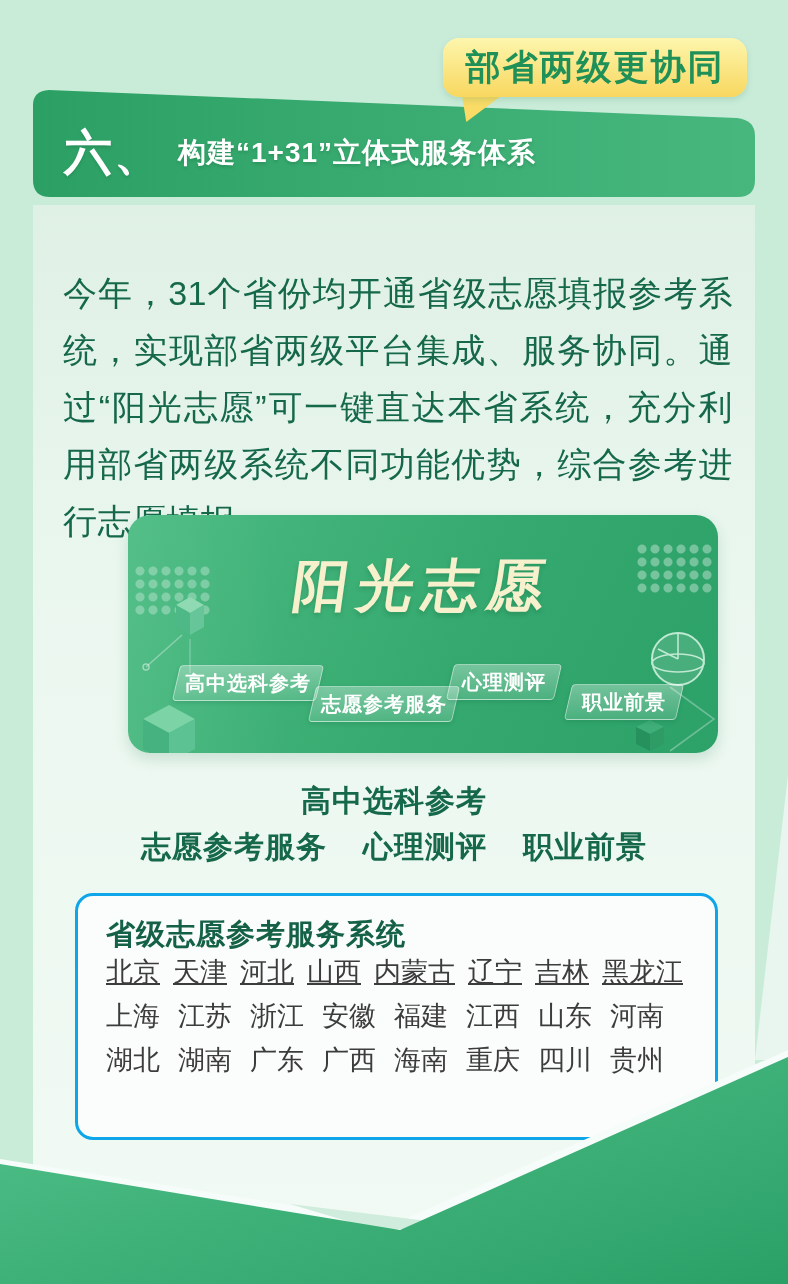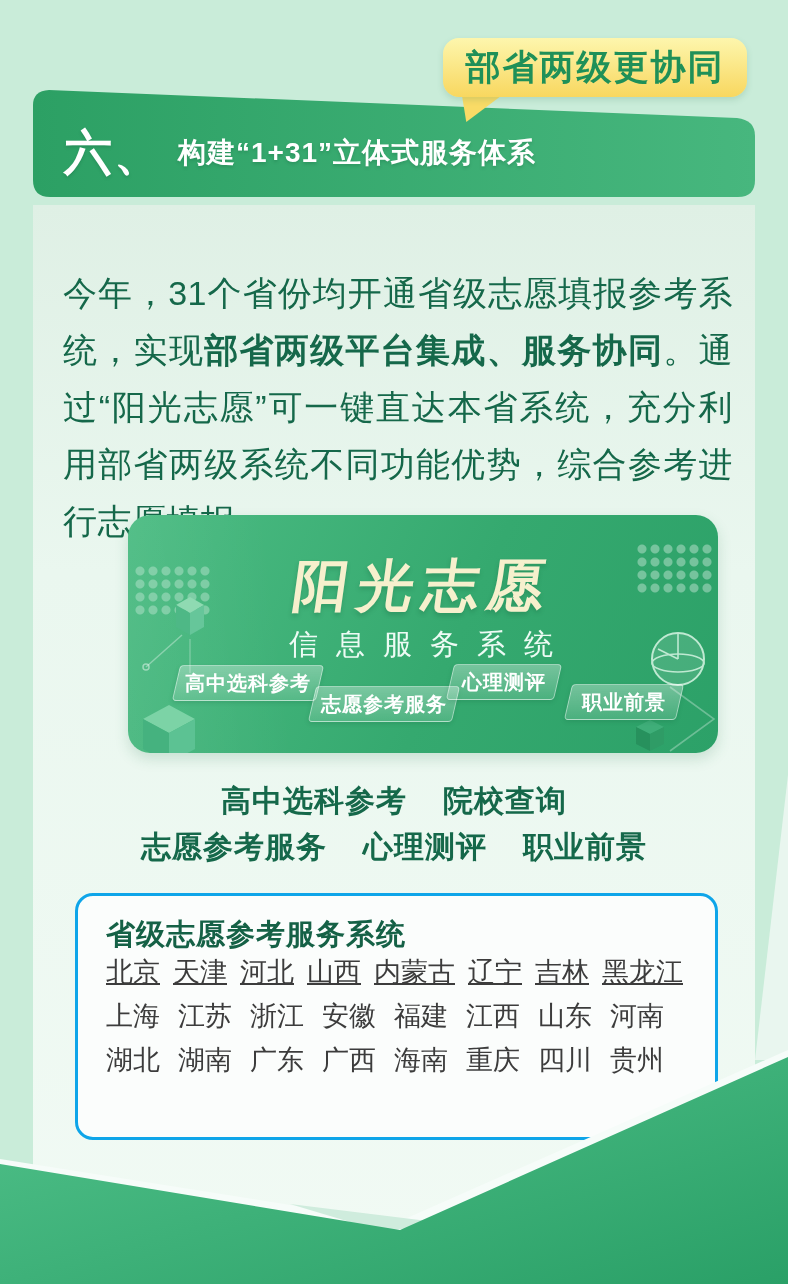--- a/index.html
+++ b/index.html
@@ -35,21 +35,21 @@
   .badge-tail{
     position:absolute;left:459px;top:90px;width:52px;height:32px;
     background:#f9db66;clip-path:polygon(4% 0,96% 0,14% 100%);
   }
   
   .paragraph{
     position:absolute;left:63px;top:231px;width:670px;
     font-size:34px;line-height:57px;color:#15684a;letter-spacing:.5px;
     text-align:justify;
   }
-  .paragraph b{font-weight:bold;}
+  .paragraph b{font-weight:normal;}
   
   .banner{
     position:absolute;left:128px;top:515px;width:590px;height:238px;
     border-radius:22px;overflow:hidden;
     background:linear-gradient(115deg,#4cbc83 0%,#35a96f 55%,#2ca168 100%);
     box-shadow:0 6px 14px rgba(40,120,80,.18);
   }
   .banner-sheen{
     position:absolute;left:-80px;top:-60px;width:420px;height:420px;
     background:linear-gradient(65deg,rgba(255,255,255,.10) 0%,rgba(255,255,255,0) 55%);
@@ -173,40 +173,38 @@
       <circle cx="32" cy="32" r="26" fill="rgba(255,255,255,.12)" stroke="#bfe9d2" stroke-width="2"></circle>
       <ellipse cx="32" cy="36" rx="26" ry="9" fill="none" stroke="#bfe9d2" stroke-width="1.6"></ellipse>
       <path d="M32 32 L12 22 M32 32 L32 6" stroke="#bfe9d2" stroke-width="1.6" fill="none"></path>
     </svg>
 
     <svg class="deco-svg" style="left:540px;top:170px;width:50px;height:68px" viewBox="0 0 50 68">
       <polyline points="2,2 46,34 2,66" fill="none" stroke="rgba(255,255,255,.30)" stroke-width="1.6"></polyline>
     </svg>
 
     <div class="banner-title">阳光志愿</div>
-    <div class="banner-subtitle">信息服务系统</div>
 
     <div class="tag tag1">
         <span>高中选科参考</span>
       </div>
     <div class="tag tag2">
         <span>志愿参考服务</span>
       </div>
     <div class="tag tag3">
         <span>心理测评</span>
       </div>
     <div class="tag tag4">
         <span>职业前景</span>
       </div>
   </div>
 
   <div class="features">
     <div class="feature-line">
       <span>高中选科参考</span>
-      <span>院校查询</span>
     </div>
     <div class="feature-line">
       <span>志愿参考服务</span>
       <span>心理测评</span>
       <span>职业前景</span>
     </div>
   </div>
 
   <div class="card">
     <div class="card-title">省级志愿参考服务系统</div>

